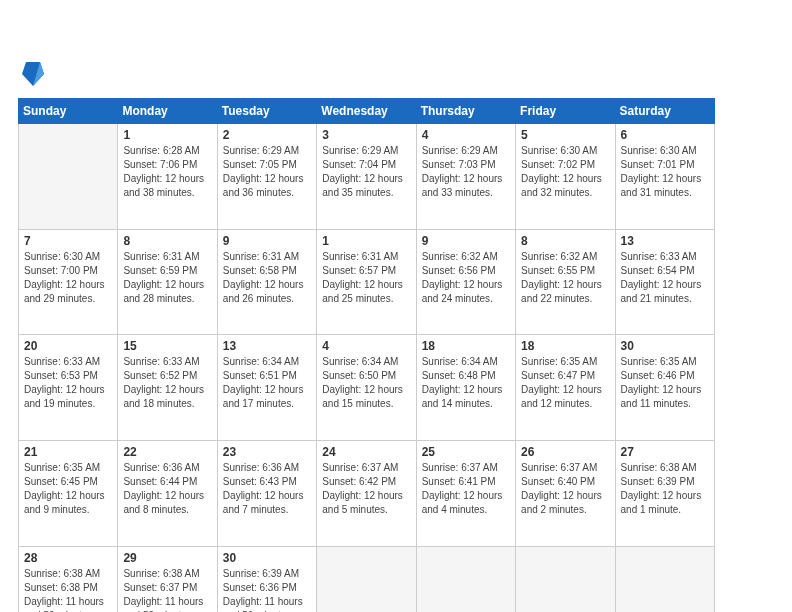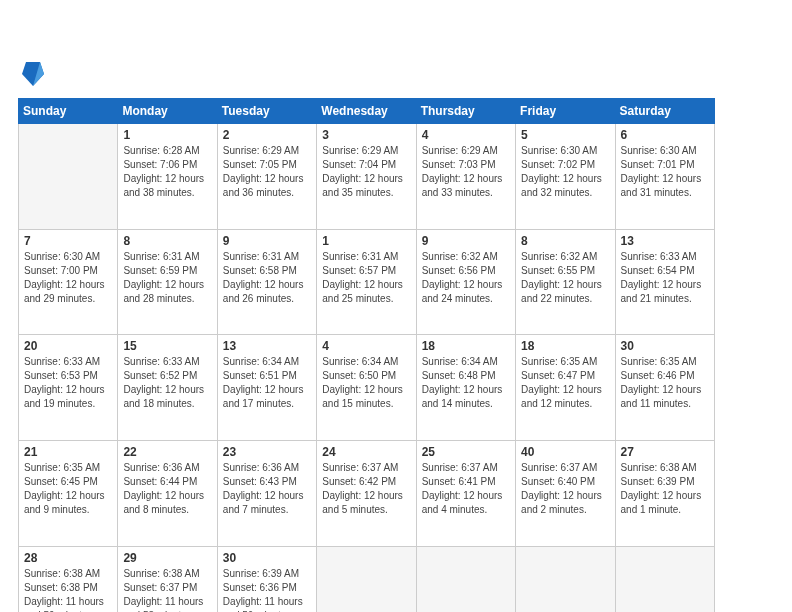--- a/index.html
+++ b/index.html
@@ -241,21 +241,21 @@
           </td>
           <td>
             <span class="day-num">24</span>
             <div class="cell-text">Sunrise: 6:37 AM<br>Sunset: 6:42 PM<br>Daylight: 12 hours<br>and 5 minutes.</div>
           </td>
           <td>
             <span class="day-num">25</span>
             <div class="cell-text">Sunrise: 6:37 AM<br>Sunset: 6:41 PM<br>Daylight: 12 hours<br>and 4 minutes.</div>
           </td>
           <td>
-            <span class="day-num">40</span>
+            <span class="day-num">26</span>
             <div class="cell-text">Sunrise: 6:37 AM<br>Sunset: 6:40 PM<br>Daylight: 12 hours<br>and 2 minutes.</div>
           </td>
           <td>
             <span class="day-num">27</span>
             <div class="cell-text">Sunrise: 6:38 AM<br>Sunset: 6:39 PM<br>Daylight: 12 hours<br>and 1 minute.</div>
           </td>
         </tr>
         <tr class="last-row">
           <td>
             <span class="day-num">28</span>

